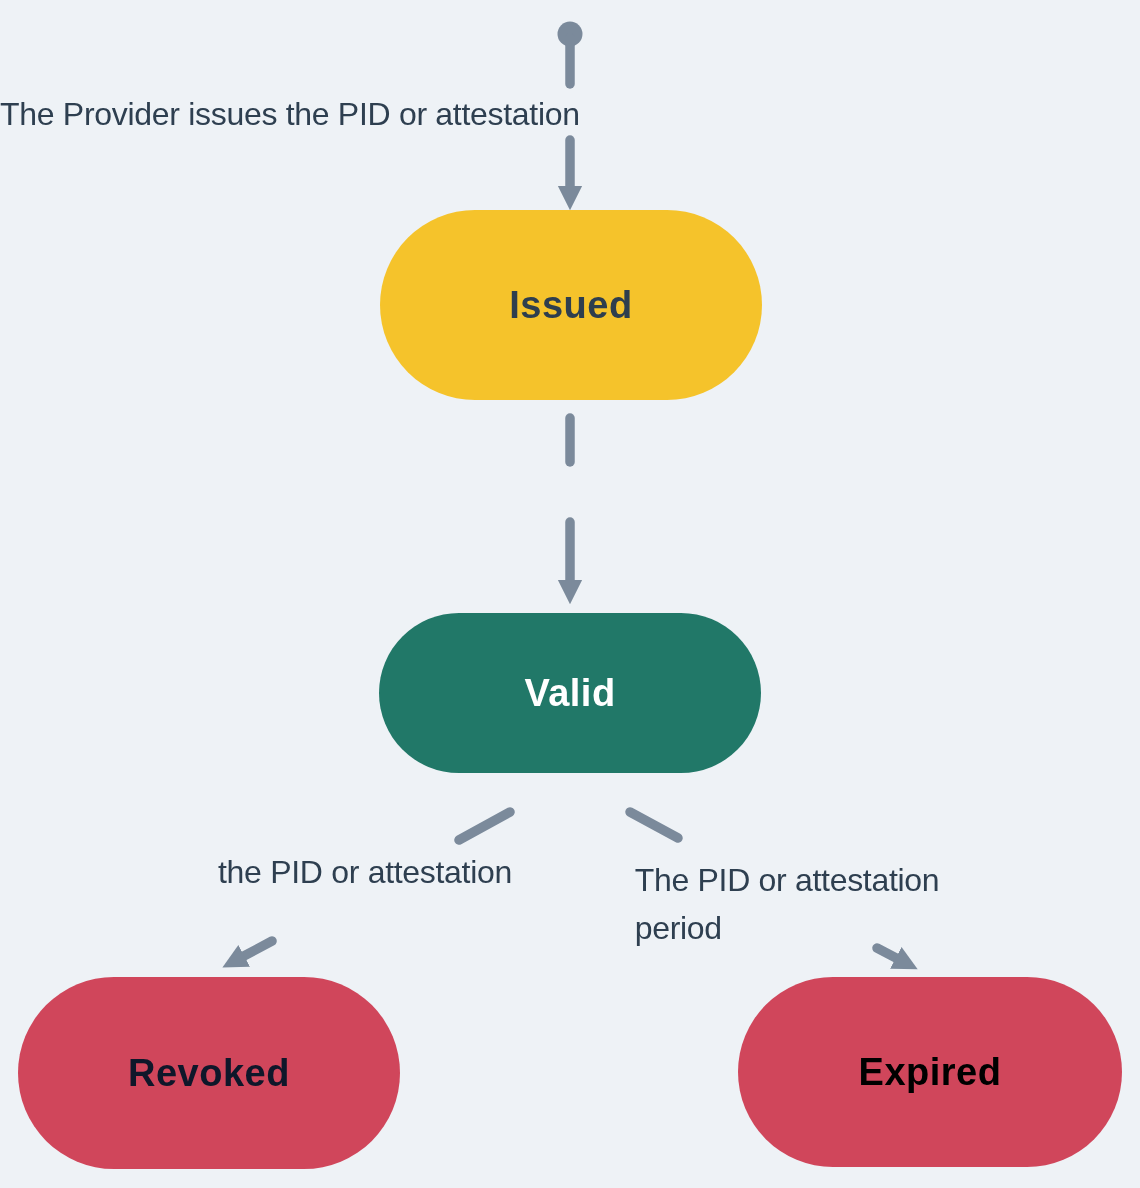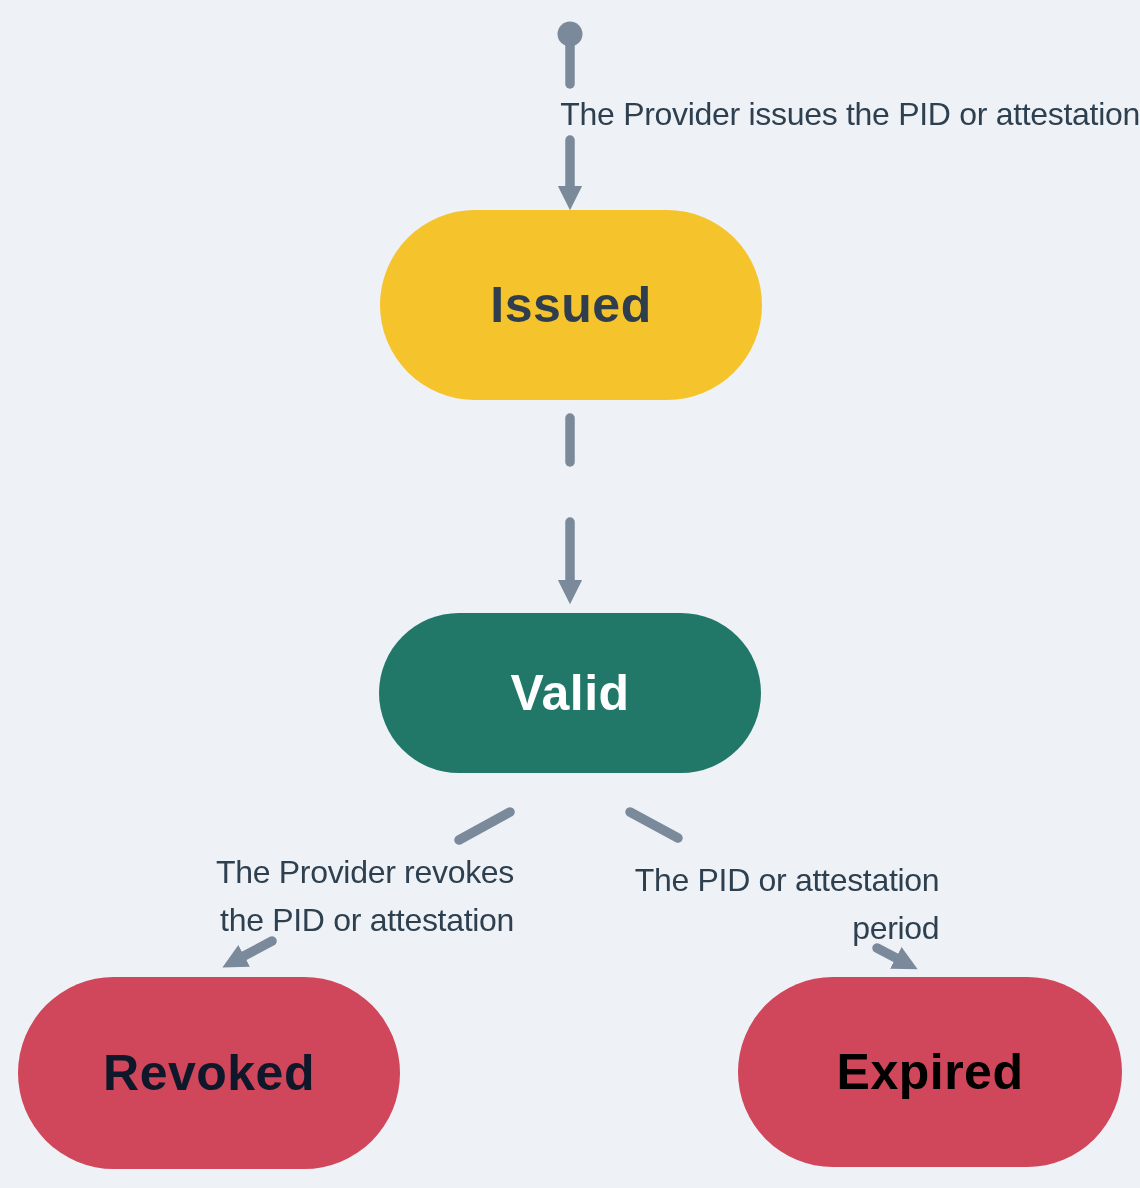--- a/index.html
+++ b/index.html
@@ -19,38 +19,38 @@
   }
   .connectors circle { fill: #7b8a9b; }
   .connectors marker path { fill: #7b8a9b; }
 
   .edge-label {
     position: absolute;
     color: #2e3f50;
     font-size: 32px;
     line-height: 44px;
     letter-spacing: -0.3px;
-    text-align: right;
+    text-align: left;
     white-space: nowrap;
   }
   .edge-label.full { left: 0; width: 100%; }
   .edge-label.branch { line-height: 48px; transform: translateX(-50%); }
   .edge-label.top-label  { top: 92px; }
   .edge-label.mid-label  { top: 470px; }
   .edge-label.left-branch  { left: 365px; top: 848px; }
   .edge-label.right-branch { left: 787px; top: 856px; }
 
   .node {
     position: absolute;
     border-radius: 200px;
     display: flex;
     align-items: center;
     justify-content: center;
     font-weight: 700;
-    font-size: 50px;
+    font-size: 38px;
     letter-spacing: 0.5px;
   }
   .node-issued  { left: 380px; top: 210px; width: 382px; height: 190px; background: #f5c32b; color: #2e3e4e; }
   .node-valid   { left: 379px; top: 613px; width: 382px; height: 160px; background: #217868; color: #ffffff; }
   .node-revoked { left: 18px;  top: 977px; width: 382px; height: 192px; background: #d0465b; color: #0f172a; }
   .node-expired { left: 738px; top: 977px; width: 384px; height: 190px; background: #d0465b; color: #000000; }
 </style>
 </head>
 <body>
 
@@ -75,21 +75,20 @@
     <line x1="272" y1="941" x2="242" y2="957" marker-end="url(#arrowhead)"></line>
 
     <line x1="630" y1="812" x2="678" y2="838"></line>
     <line x1="877" y1="948" x2="898" y2="959" marker-end="url(#arrowhead)"></line>
   </svg>
 
   <div class="edge-label full top-label">The Provider issues the PID or attestation</div>
 
 
   <div class="edge-label branch left-branch">
-    <div>The Provider revokes</div>
     <div>the PID or attestation</div>
   </div>
 
   <div class="edge-label branch right-branch">
     <div>The PID or attestation</div>
     <div>period</div>
   </div>
 
   <div class="node node-issued">
     <span>Issued</span>

